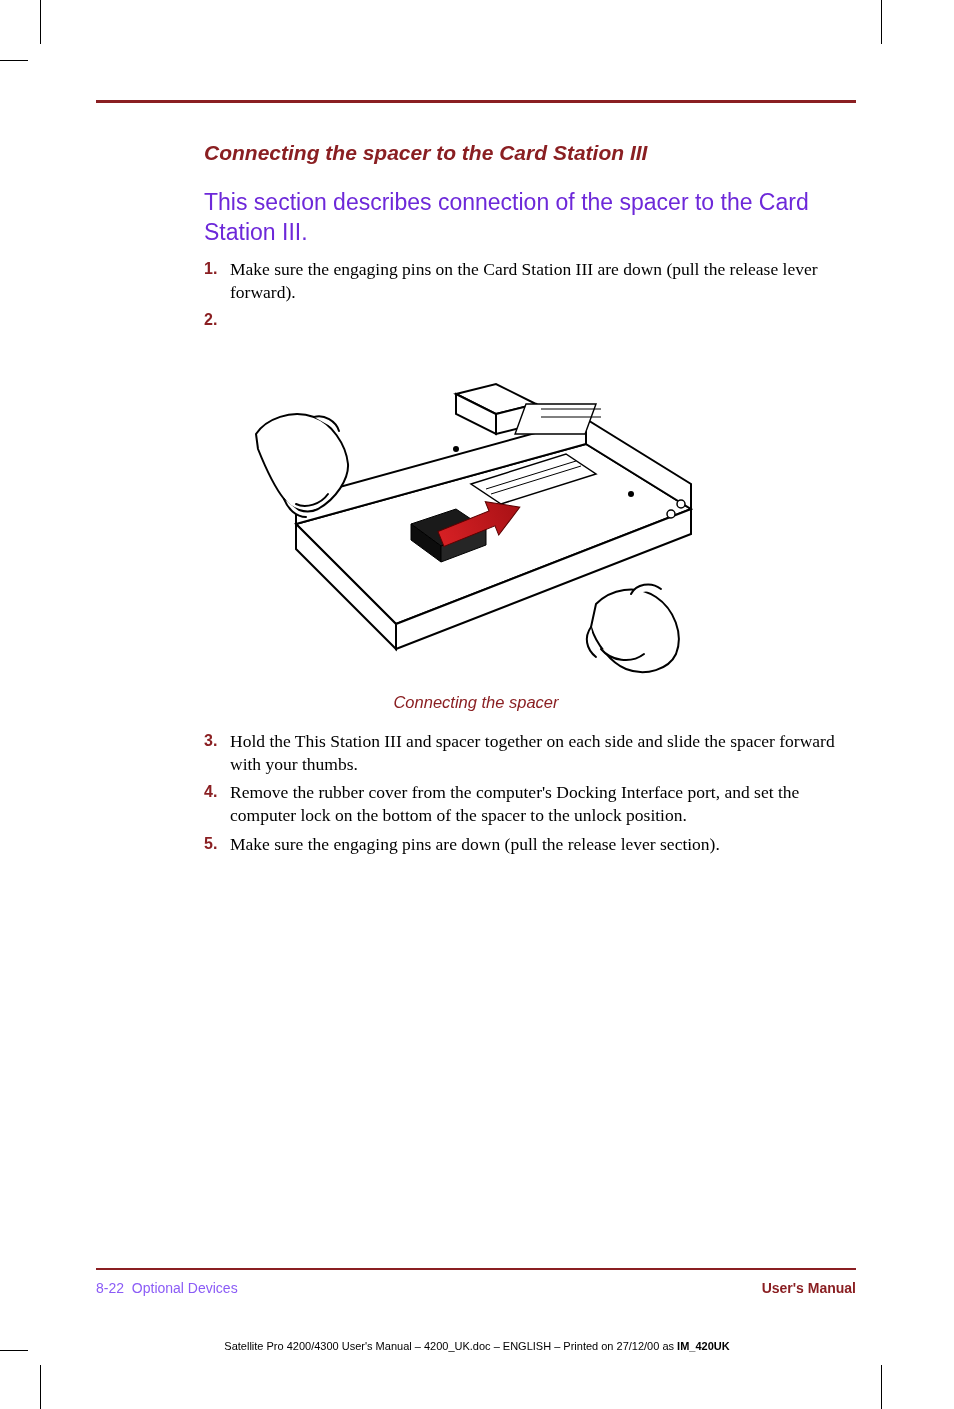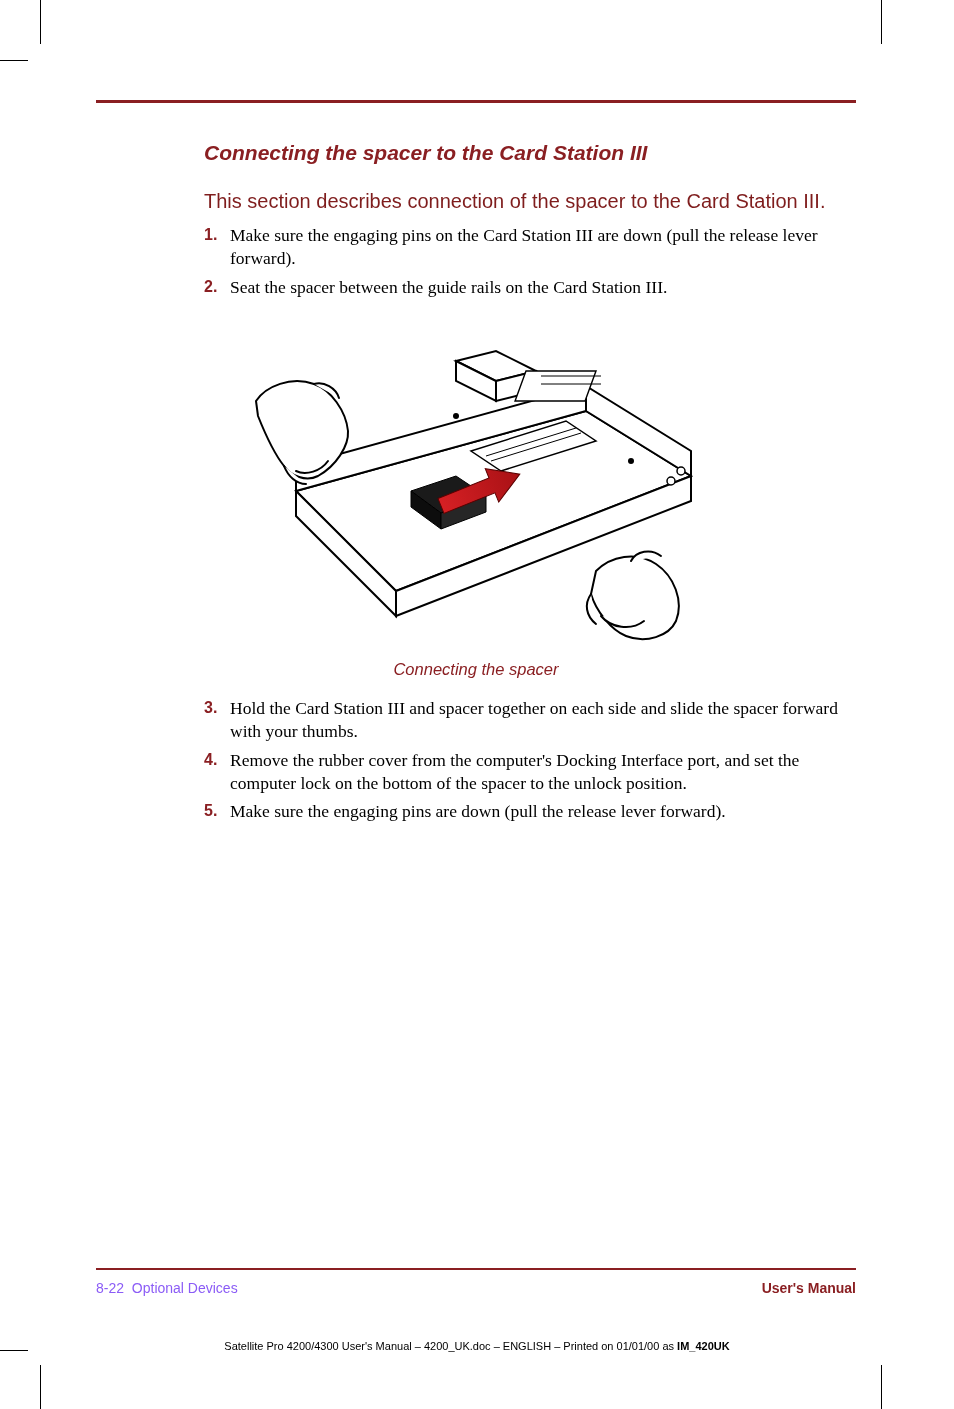--- a/index.html
+++ b/index.html
@@ -35,22 +35,22 @@
   }
   .section-title {
     color: #8a1f22;
     font-weight: bold;
     font-style: italic;
     font-size: 21px;
     margin-left: 108px;
     margin-bottom: 14px;
   }
   .intro {
-    font-size: 20px;
-    color: #7f1d1d;
+    font-size: 23px;
+    color: #6d28d9;
     margin-left: 108px;
     margin-bottom: 10px;
     line-height: 1.3;
     margin-top: 23px;
   }
   .ol {
     margin-left: 108px;
   }
   .li {
     display: flex;
@@ -137,21 +137,20 @@
     <div class="section-title">Connecting the spacer to the Card Station III</div>
     <div class="intro">This section describes connection of the spacer to the Card Station III.</div>
 
     <div class="ol">
       <div class="li">
         <div class="num">1.</div>
         <div class="li-text">Make sure the engaging pins on the Card Station III are down (pull the release lever forward).</div>
       </div>
       <div class="li">
         <div class="num">2.</div>
-        <div class="li-text">Seat the spacer between the guide rails on the Card Station III.</div>
       </div>
     </div>
 
     <div class="figure-wrap">
       <svg width="480" height="330" viewBox="0 0 480 330">
 
         <polygon points="60,175 350,95 455,160 160,275" fill="#fff" stroke="#000" stroke-width="2"></polygon>
 
         <polygon points="350,95 455,160 455,135 350,70" fill="#fff" stroke="#000" stroke-width="2"></polygon>
         <polygon points="60,175 350,95 350,70 60,150" fill="#fff" stroke="#000" stroke-width="2"></polygon>
@@ -204,35 +203,35 @@
           <path d="M 365 300 C 375 312, 395 315, 408 305"></path>
           <path d="M 355 278 C 348 288, 350 300, 360 308"></path>
         </g>
       </svg>
       <div class="fig-caption">Connecting the spacer</div>
     </div>
 
     <div class="ol">
       <div class="li">
         <div class="num">3.</div>
-        <div class="li-text">Hold the Card Station III and spacer together on each side and slide the spacer forward with your thumbs.</div>
+        <div class="li-text">Hold the This Station III and spacer together on each side and slide the spacer forward with your thumbs.</div>
       </div>
       <div class="li">
         <div class="num">4.</div>
         <div class="li-text">Remove the rubber cover from the computer's Docking Interface port, and set the computer lock on the bottom of the spacer to the unlock position.</div>
       </div>
       <div class="li">
         <div class="num">5.</div>
-        <div class="li-text">Make sure the engaging pins are down (pull the release lever forward).</div>
+        <div class="li-text">Make sure the engaging pins are down (pull the release lever section).</div>
       </div>
     </div>
   </div>
 
   <div class="footer-rule"></div>
   <div class="footer-left">
     <span>8-22</span>&nbsp;&nbsp;<span>Optional Devices</span>
   </div>
   <div class="footer-right">User's Manual</div>
 
   <div class="imprint">
-    <span>Satellite Pro 4200/4300 User's Manual  – 4200_UK.doc – ENGLISH – Printed on 01/01/00 as </span><span class="bold">IM_420UK</span>
+    <span>Satellite Pro 4200/4300 User's Manual  – 4200_UK.doc – ENGLISH – Printed on 27/12/00 as </span><span class="bold">IM_420UK</span>
   </div>
 </div>
 
 </body></html>

